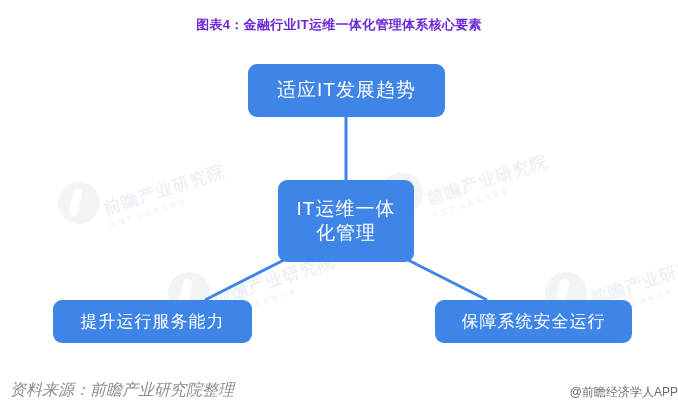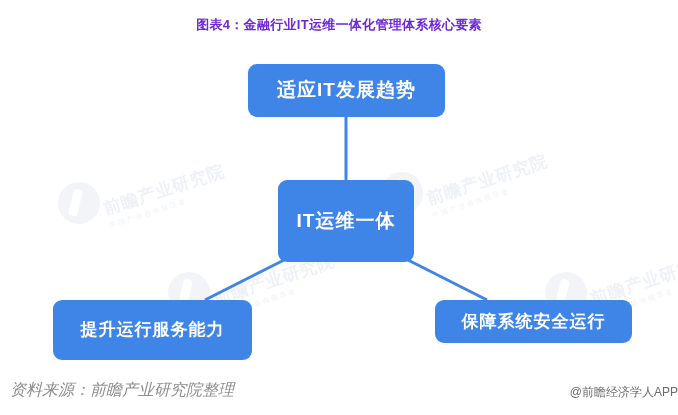--- a/index.html
+++ b/index.html
@@ -85,21 +85,21 @@
     top: 0;
     z-index: 2;
   }
 
   .node {
     position: absolute;
     box-sizing: border-box;
     background: #3f85e8;
     border-radius: 9px;
     color: #ffffff;
-    font-weight: bold;
+    font-weight: normal;
     display: flex;
     align-items: center;
     justify-content: center;
     text-align: center;
     line-height: 1.28;
     z-index: 3;
     letter-spacing: 1px;
   }
   .node-top {
     left: 248px;
@@ -114,21 +114,21 @@
     width: 136px;
     height: 82px;
     font-size: 19px;
     padding: 0 8px;
     align-items: center;
   }
   .node-bottom-left {
     left: 53px;
     top: 300px;
     width: 199px;
-    height: 60px;
+    height: 43px;
     font-size: 17px;
   }
   .node-bottom-right {
     left: 435px;
     top: 300px;
     width: 197px;
     height: 43px;
     font-size: 17px;
   }
 
@@ -193,20 +193,21 @@
     <line x1="408" y1="260" x2="487" y2="300" stroke="#3f85e8" stroke-width="3"></line>
   </svg>
 
   <div class="node node-top">
     <span>适应IT发展趋势</span>
   </div>
 
   <div class="node node-center">
     <span>
       <span>IT运维一体</span><br>
+      <span>化管理</span>
     </span>
   </div>
 
   <div class="node node-bottom-left">
     <span>提升运行服务能力</span>
   </div>
 
   <div class="node node-bottom-right">
     <span>保障系统安全运行</span>
   </div>

